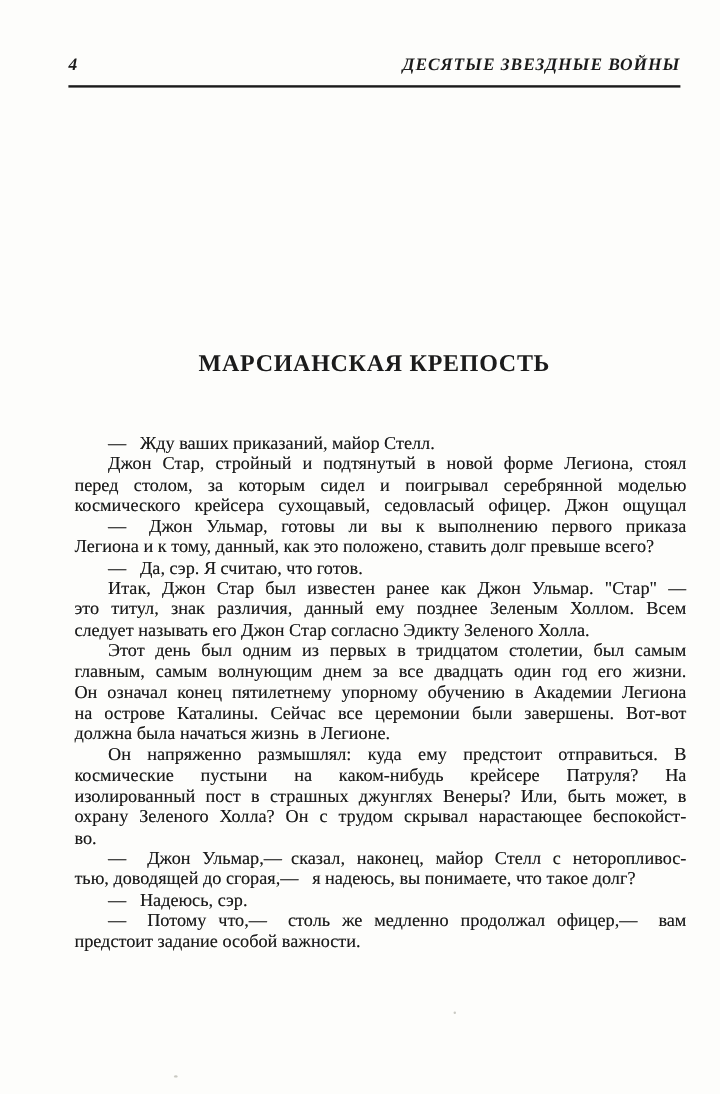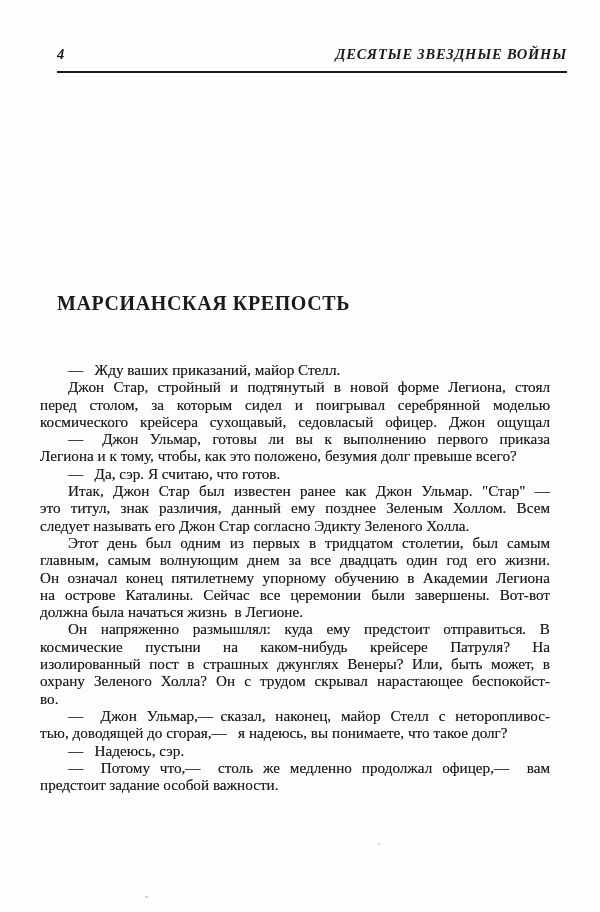--- a/index.html
+++ b/index.html
@@ -38,29 +38,30 @@
     top: 71px;
     height: 2px;
     background: var(--ink, #1b1b1b);
   }
   
   .chapter-title {
     position: absolute;
     left: 57px;
     right: 33px;
     top: 292px;
+    text-align: center;
     font-weight: bold;
     font-size: 20px;
     letter-spacing: 0.6px;
     white-space: nowrap;
   }
   
   .body-text {
     position: absolute;
-    left: 40px;
+    left: 62px;
     top: 361px;
     width: 510px;
     font-size: 15.2px;
     text-shadow: 0 0 0.4px rgba(20,20,20,0.55);
   }
   .paragraph { margin: 0; }
   .line {
     height: 17.3px;
     line-height: 17.3px;
     text-align: justify;
@@ -95,21 +96,21 @@
       <div class="paragraph">
         <div class="line first last">—  Жду ваших приказаний, майор Стелл.</div>
       </div>
       <div class="paragraph">
         <div class="line first">Джон Стар, стройный и подтянутый в новой форме Легиона, стоял</div>
         <div class="line">перед столом, за которым сидел и поигрывал серебрянной моделью</div>
         <div class="line">космического крейсера сухощавый, седовласый офицер. Джон ощущал</div>
       </div>
       <div class="paragraph">
         <div class="line first">—  Джон Ульмар, готовы ли вы к выполнению первого приказа</div>
-        <div class="line last">Легиона и к тому, чтобы, как это положено, безумия долг превыше всего?</div>
+        <div class="line last">Легиона и к тому, данный, как это положено, ставить долг превыше всего?</div>
       </div>
       <div class="paragraph">
         <div class="line first last">—  Да, сэр. Я считаю, что готов.</div>
       </div>
       <div class="paragraph">
         <div class="line first">Итак, Джон Стар был известен ранее как Джон Ульмар. "Стар" —</div>
         <div class="line">это титул, знак различия, данный ему позднее Зеленым Холлом. Всем</div>
         <div class="line last">следует называть его Джон Стар согласно Эдикту Зеленого Холла.</div>
       </div>
       <div class="paragraph">

